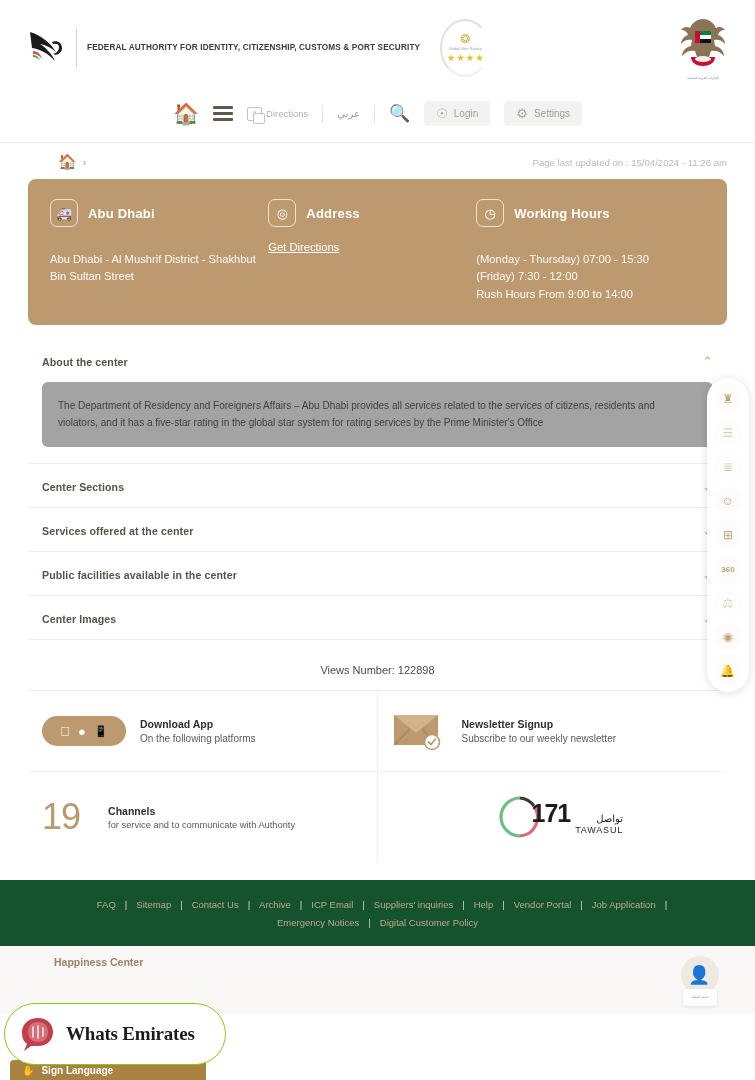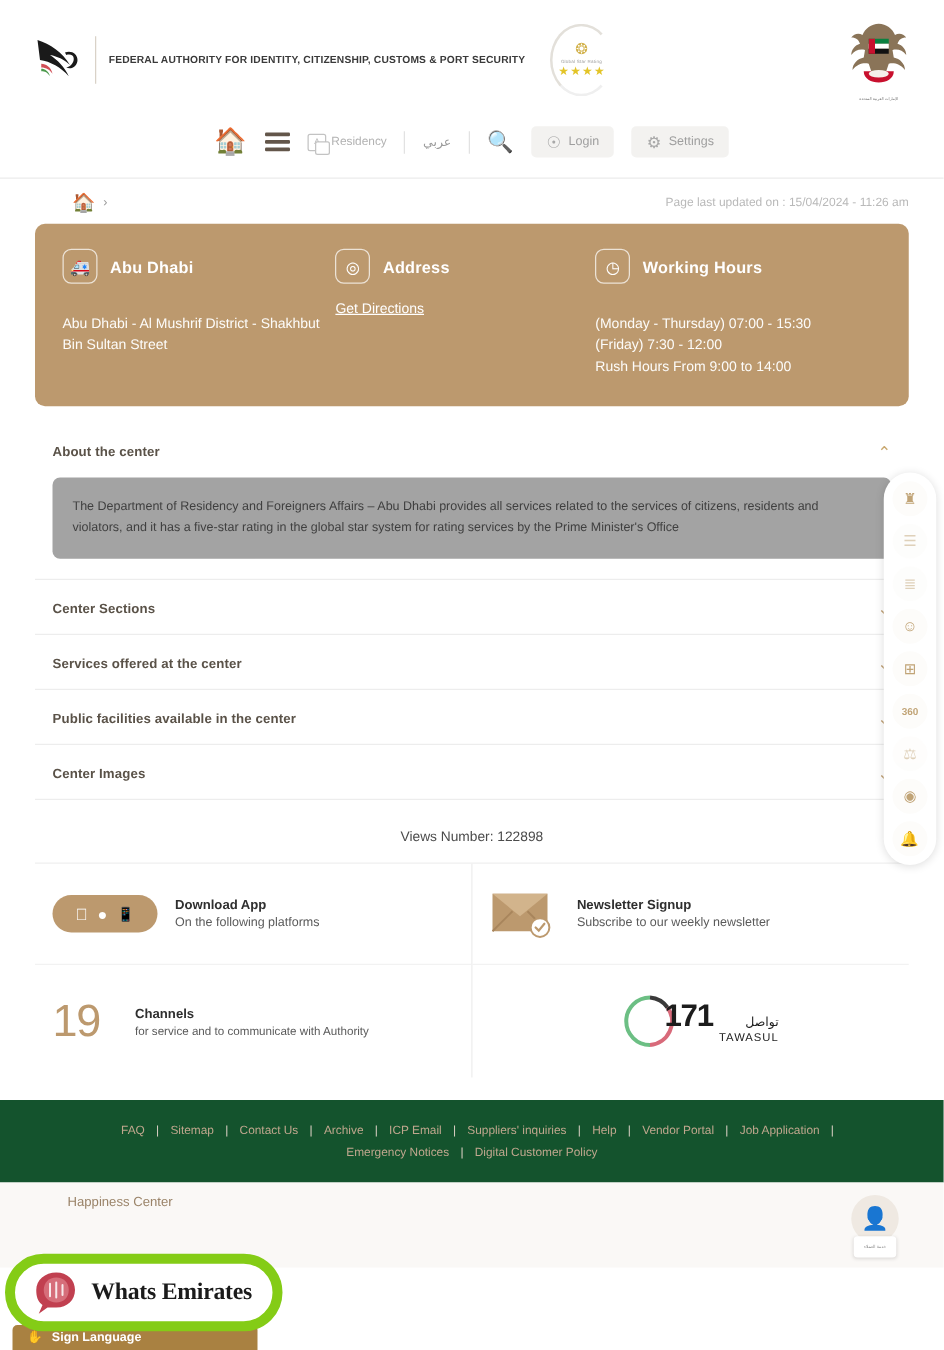--- a/index.html
+++ b/index.html
@@ -178,21 +178,21 @@
   .flink { font-size:9.5px; color:#c0a78e; padding: 0 9px; cursor:pointer; white-space:nowrap; }
   .fbar { color:#ded2c6; font-size:9.5px; }
 
   
   .footer-bottom {
     background:#faf8f6; padding: 10px 28px 8px 28px;
     display:flex; align-items:flex-start;
   }
   .fb-col { flex:1; text-align:center; }
   .fb-col.left { text-align:left; padding-left:26px; }
-  .fb-title { font-size:10.5px; color:#9a8368; font-weight:400; margin-bottom:12px; }
+  .fb-title { font-size:10.5px; color:#9a8368; font-weight:700; margin-bottom:12px; }
   .fb-val { font-size:14px; color:#b59a77; letter-spacing:.4px; }
   .fb-avatar-wrap { width:54px; flex:none; }
   .fb-avatar {
     width:38px; height:38px; border-radius:50%; background:#efe9e2;
     display:flex; align-items:center; justify-content:center; font-size:18px; color:#8d8279;
     margin: 0 auto;
   }
   .fb-avatar-card {
     width:34px; height:17px; background:#fff; border-radius:3px; margin:-5px auto 0 auto;
     box-shadow:0 1px 3px rgba(0,0,0,.12); font-size:3.4px; color:#8a8a8a;
@@ -205,21 +205,21 @@
     position:absolute; left:10px; bottom:0; width:196px; height:20px;
     background:#a98141; color:#fff; display:flex; align-items:center; gap:7px;
     padding-left:12px; font-size:10px; font-weight:700; border-radius:4px 4px 0 0;
     z-index: 30;
   }
 
   
   .watermark {
     position:absolute; left:4px; top:1003px;
     width:222px; height:62px;
-    background:#fff; border:8px solid #84cc16; border-radius:34px;
+    background:#fff; border:1px solid #84cc16; border-radius:34px;
     display:flex; align-items:center; gap:9px; padding-left:14px;
     z-index: 60;
   }
   .wm-logo { width:38px; height:38px; flex:none; }
   .wm-text { font-size:19px; font-weight:700; color:#1b1b1b; font-family:"Liberation Serif", serif; letter-spacing:-.2px;}
 </style>
 </head>
 <body>
 
 <div class="page">
@@ -271,21 +271,21 @@
     <div class="nav-icon-btn">
       <span class="home-ico">🏠</span>
     </div>
     <div class="hamburger">
       <span></span>
         <span></span>
         <span></span>
     </div>
     <div class="translate-box">
       <span class="tr-glyph">A</span>
-      <span>Residency</span>
+      <span>Directions</span>
     </div>
     <div class="nav-sep"></div>
     <div class="arabic-link">عربي</div>
     <div class="nav-sep"></div>
     <div class="nav-icon-btn">
       <span class="search-ico">🔍</span>
     </div>
     <div class="pill-btn">
       <span class="pill-ico">☉</span>
       <span>Login</span>

